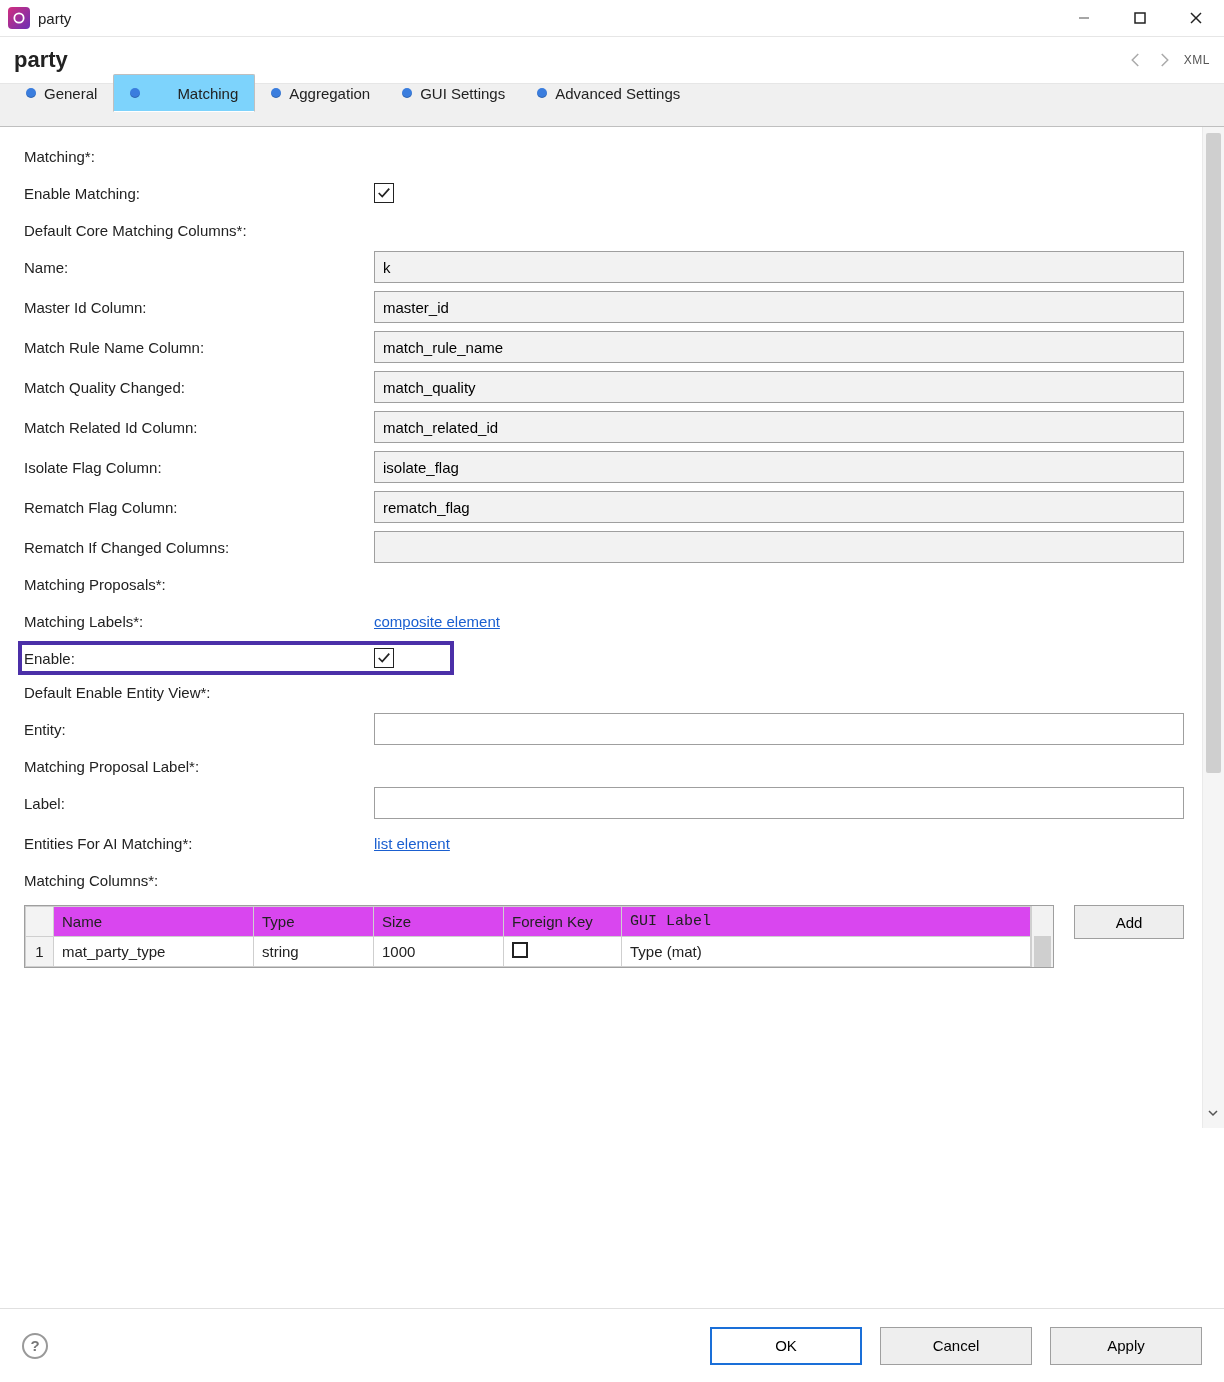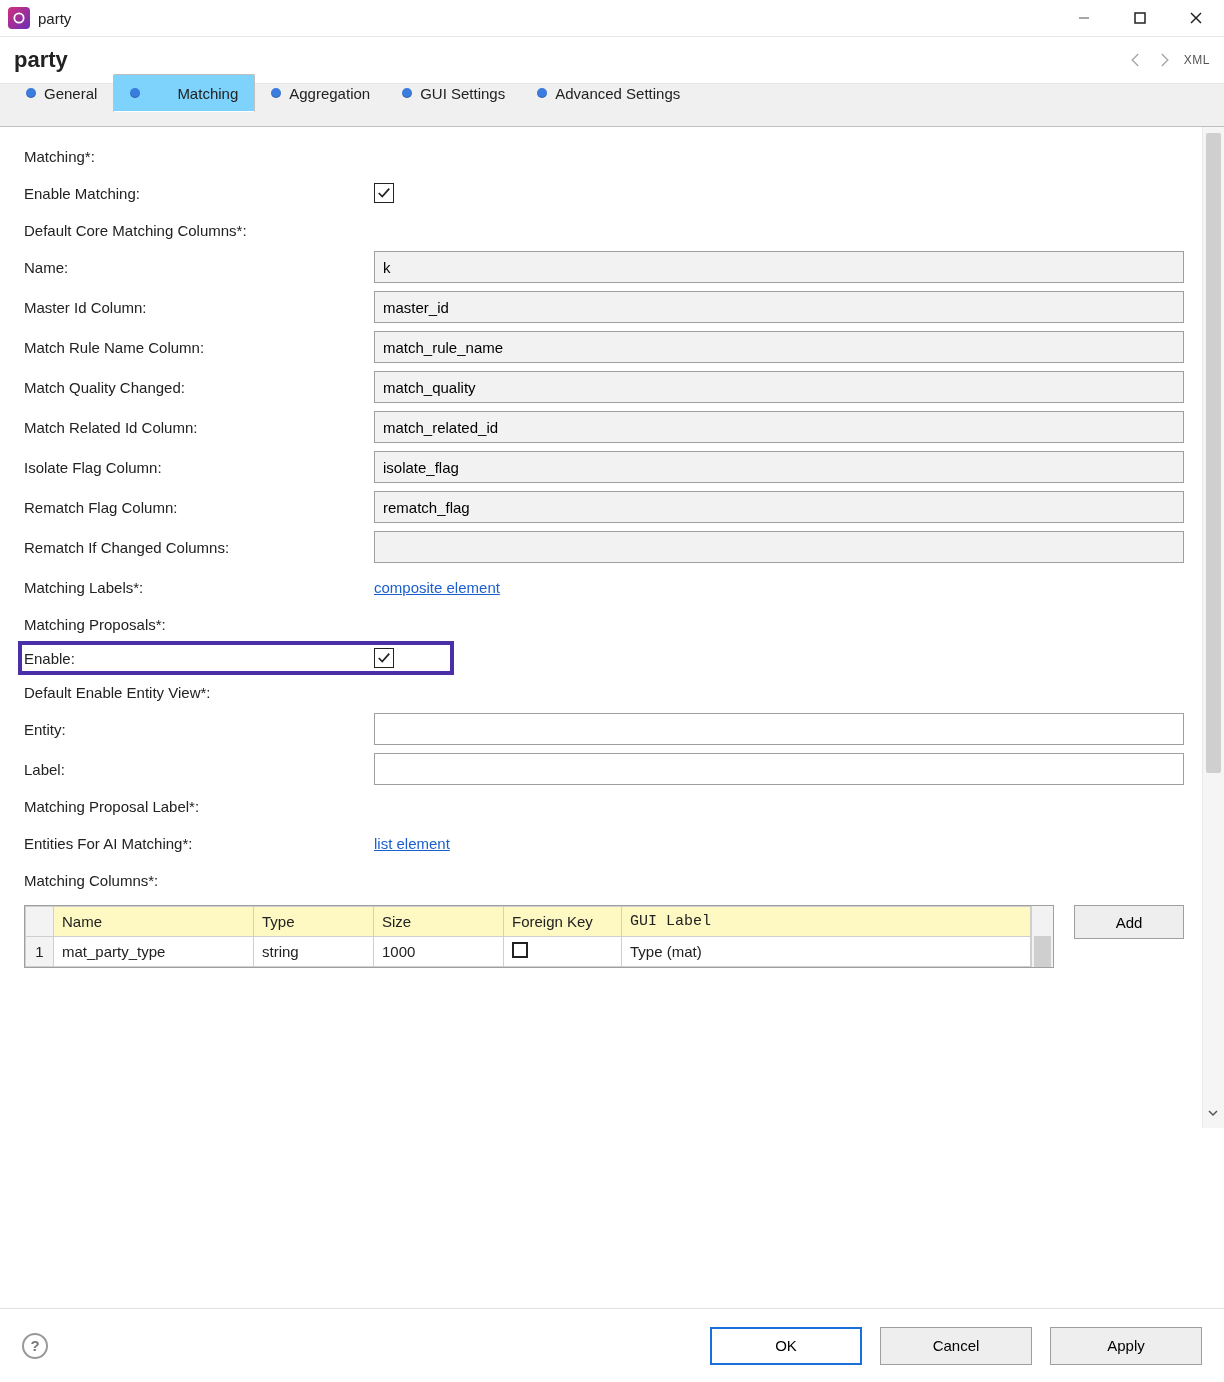--- a/index.html
+++ b/index.html
@@ -172,21 +172,21 @@
     table-layout:fixed;
   }
   table.data th, table.data td {
     border:1px solid #cfcfcf;
     padding:4px 8px;
     text-align:left;
     font-weight:400;
     height:30px;
     white-space:nowrap; overflow:hidden;
   }
-  table.data th { background:#fef9c3; }
+  table.data th { background:#d946ef; }
   table.data .rownum { width:28px; text-align:center; background:#f3f3f3;}
   .col-name{width:200px;} .col-type{width:120px;} .col-size{width:130px;} .col-fk{width:118px;} .col-gui{width:auto;font-family:Liberation Mono, monospace;}
   .table-vscroll {
     width:22px; background:#f2f2f2; border-left:1px solid #cfcfcf;
     position:relative;
   }
   .table-vscroll .tthumb {
     position:absolute; left:2px; right:2px; top:30px; height:34px;
     background:#cfcfcf;
   }
@@ -347,55 +347,55 @@
     </div>
     <div class="form-row">
       <span class="label">Rematch Flag Column:</span>
       <div class="value"><input class="text-input readonly" value="rematch_flag" style=""></div>
     </div>
     <div class="form-row">
       <span class="label" style="width:350px">Rematch If Changed Columns:</span>
       <div class="value"><input class="text-input readonly" value="" style=""></div>
     </div>
 
+    <div class="form-row section">
+        <span class="label">Matching Proposals*:</span>
+      </div>
+
     <div class="form-row">
       <span class="label">Matching Labels*:</span>
       <div class="value"><span class="link">composite element</span></div>
     </div>
-
-    <div class="form-row section">
-        <span class="label">Matching Proposals*:</span>
-      </div>
 
     <div class="highlight-box">
       <span class="label">Enable:</span>
       <div class="checkbox">
         <svg viewBox="0 0 16 16">
             <path d="M2 8 L6 12 L14 3" fill="none" stroke="#222" stroke-width="2"></path>
           </svg>
       </div>
     </div>
 
     <div class="form-row section">
         <span class="label" style="width:auto">Default Enable Entity View*:</span>
       </div>
 
     <div class="form-row">
       <span class="label">Entity:</span>
       <div class="value"><input class="text-input white" value="" style=""></div>
     </div>
 
+    <div class="form-row section">
+        <span class="label" style="width:auto">Matching Proposal Label*:</span>
+      </div>
+
     <div class="form-row">
       <span class="label">Label:</span>
       <div class="value"><input class="text-input white" value="" style=""></div>
     </div>
-
-    <div class="form-row section">
-        <span class="label" style="width:auto">Matching Proposal Label*:</span>
-      </div>
 
     <div class="form-row">
       <span class="label">Entities For AI Matching*:</span>
       <div class="value"><span class="link">list element</span></div>
     </div>
 
     <div class="form-row section">
         <span class="label">Matching Columns*:</span>
       </div>
 

